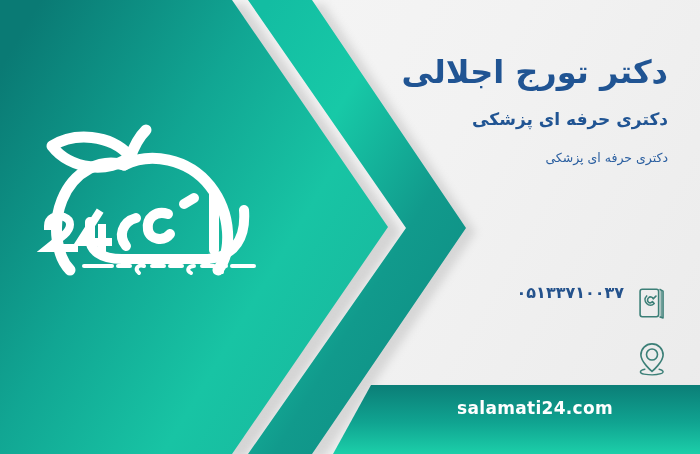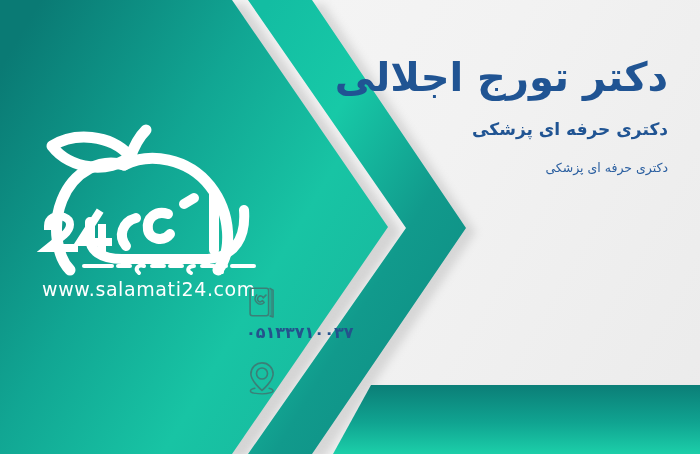--- a/index.html
+++ b/index.html
@@ -59,21 +59,21 @@
     position: absolute;
     right: 32px;
     top: 0;
     width: 420px;
     text-align: right;
     direction: rtl;
   }
   .doctor-name {
     margin-top: 52px;
     color: #205493;
-    font-size: 40px;
+    font-size: 32px;
     font-weight: bold;
     line-height: 1.25;
     letter-spacing: 0px;
   }
   .doctor-degree {
     margin-top: 16px;
     color: #205493;
     font-size: 17px;
     font-weight: bold;
     line-height: 1.3;
@@ -88,22 +88,22 @@
   
   .contacts {
     position: absolute;
     right: 28px;
     top: 282px;
     width: 430px;
     direction: rtl;
   }
   .contact-row {
     display: flex;
-    flex-direction: column;
-    align-items: flex-end;
+    flex-direction: row;
+    align-items: flex-start;
     justify-content: flex-start;
     margin-bottom: 14px;
   }
   .contact-icon {
     width: 40px;
     height: 42px;
     flex: 0 0 40px;
     display: flex;
     align-items: center;
     justify-content: center;
@@ -222,21 +222,20 @@
         <path d="M196 148 L 184 148 M 190 143 L 190 148"></path>
         <path d="M176 148 C 170 148, 168 153, 173 155"></path>
         <path d="M164 148 L 152 148"></path>
         <path d="M146 148 L 134 148 M 140 142 L 140 148"></path>
         <path d="M126 148 C 120 146, 116 151, 121 155"></path>
         <path d="M112 148 L 100 148"></path>
         <path d="M94 148 L 66 148"></path>
       </g>
     </svg>
 
-    <div class="logo-url">www.salamati24.com</div>
   </div>
 
   <div class="right-col">
     <div class="doctor-name">دکتر تورج اجلالی</div>
     <div class="doctor-degree">دکتری حرفه ای پزشکی</div>
     <div class="doctor-spec">دکتری حرفه ای پزشکی</div>
   </div>
 
   <div class="contacts">
 
@@ -262,14 +261,15 @@
                    C 18 34, 30.5 23.5, 30.5 15.5 C 30.5 8.5, 25 3, 18 3 Z" fill="none" stroke="#3b7f77" stroke-width="1.8"></path>
           <circle cx="18" cy="15" r="6.2" fill="none" stroke="#3b7f77" stroke-width="1.8"></circle>
           <path d="M10 31.5 C 4 32.5, 3 36, 9 37 C 15 38, 23 38, 28 36.5
                    C 32 35.3, 31 32.5, 26 31.5" fill="none" stroke="#3b7f77" stroke-width="1.6" stroke-linecap="round"></path>
         </svg>
       </span>
     </div>
 
   </div>
 
+  <div class="bottom-site">salamati24.com</div>
 
 </div>
 
 </body></html>

